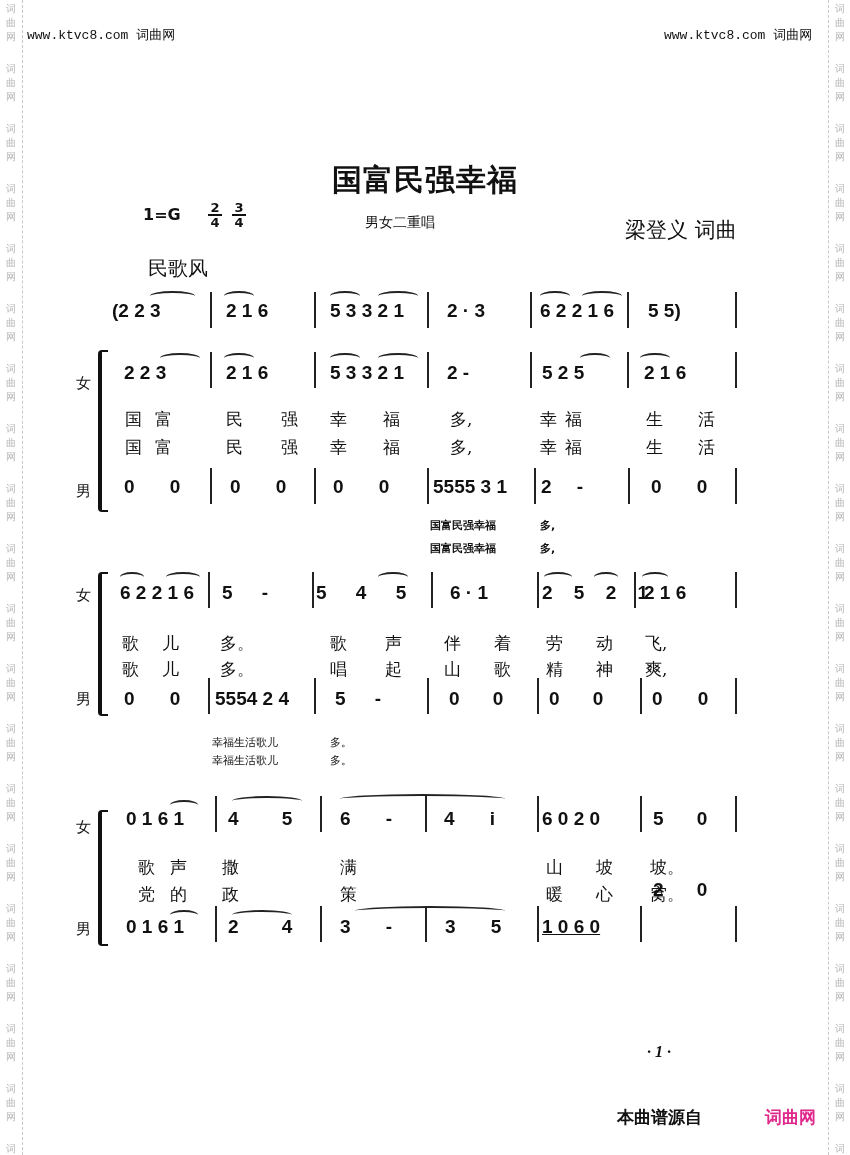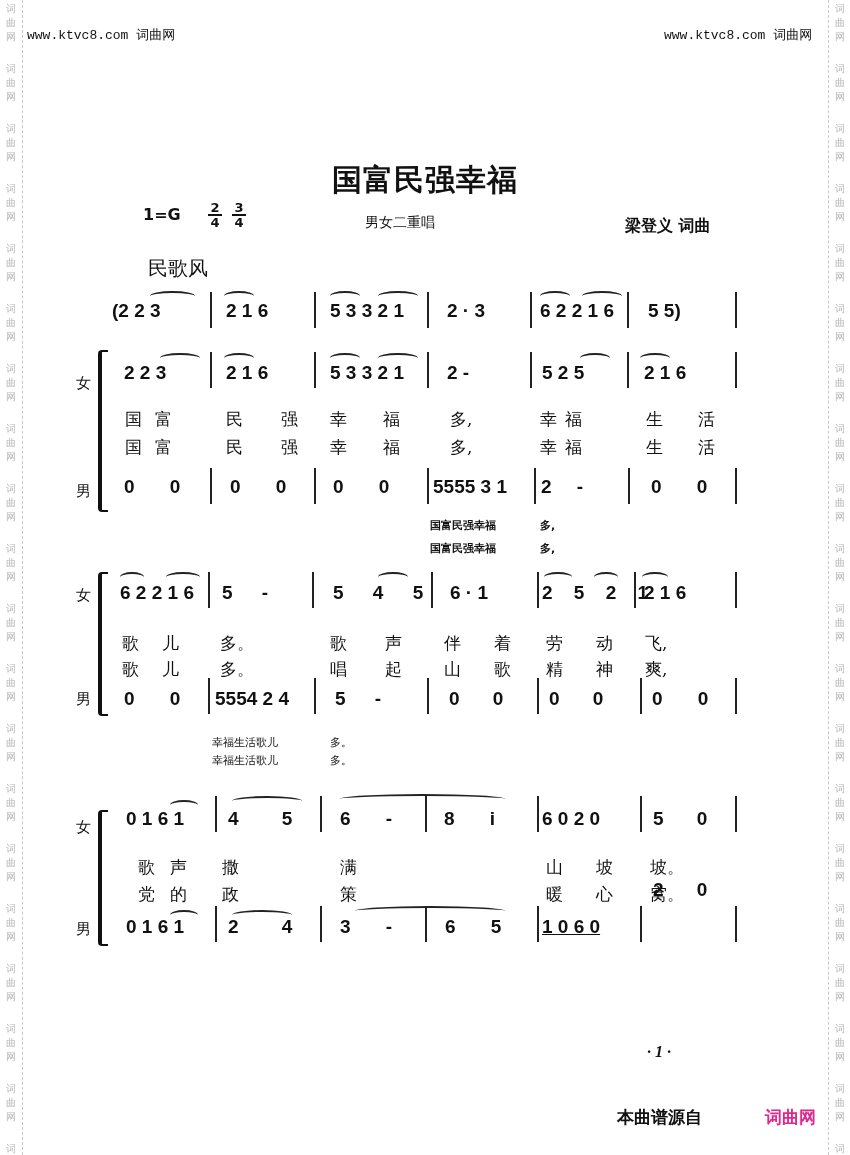--- a/index.html
+++ b/index.html
@@ -12,21 +12,21 @@
         text-align:center; font-family:"DejaVu Serif", serif; }
   .site { position:absolute; top:26px; font-family:"Liberation Mono", monospace; font-size:13px; color:#111; }
   .site .cn { font-family:"DejaVu Sans", sans-serif; font-size:13px; }
   .title { position:absolute; top:160px; left:0; width:850px; text-align:center; font-size:30px; font-weight:bold; letter-spacing:1px; }
   .meta { position:absolute; font-size:15px; }
   .key { top:205px; left:143px; font-weight:bold; font-size:16px; }
   .frac { position:absolute; top:201px; font-weight:bold; font-size:13px; text-align:center; width:14px; line-height:13px; }
   .frac span { display:block; }
   .frac span.n { border-bottom:2px solid #111; }
   .style-lbl { top:214px; left:365px; font-size:14px; }
-  .credit { top:216px; left:625px; font-size:16px;font-weight:bold; }
+  .credit { top:216px; left:625px; font-size:21px; }
   .tempo { top:255px; left:148px; font-size:20px; }
   .note { position:absolute; font-weight:bold; font-size:19px; font-family:"Liberation Sans", sans-serif; }
   .bar { position:absolute; width:2px; background:#222; }
   .lyr { position:absolute; font-size:17px; font-family:"DejaVu Serif", serif; }
   .lyr-sm { position:absolute; font-size:11px; font-family:"DejaVu Sans", sans-serif; }
   .voice { position:absolute; font-size:15px; font-family:"DejaVu Serif", serif; }
   .bracket { position:absolute; left:98px; width:6px; border-left:4px solid #111; border-top:2px solid #111; border-bottom:2px solid #111; border-radius:4px 0 0 4px; }
   .slur { position:absolute; border-top:2px solid #222; border-radius:50% 50% 0 0; height:8px; }
   .pageno { position:absolute; top:1043px; left:647px; font-size:16px; font-weight:bold; font-style:italic; font-family:"Liberation Serif", serif; }
   .src { position:absolute; top:1106px; left:617px; font-size:17px; font-weight:bold; }
@@ -197,21 +197,21 @@
   <span class="lyr-sm" style="left:540px;top:541px;font-weight:bold;">多,</span>
 </div>
 
 <div class="bracket" style="top:572px;height:140px;"></div>
 <div class="voice" style="left:76px;top:586px;">女</div>
 <div class="voice" style="left:76px;top:690px;">男</div>
 
 <div>
   <span class="note" style="left:120px;top:582px;">6 2 2 1 6</span>
   <span class="note" style="left:222px;top:582px;word-spacing:24px;">5 -</span>
-  <span class="note" style="left:333px;top:582px;word-spacing:24px;">5 4 5</span>
+  <span class="note" style="left:316px;top:582px;word-spacing:24px;">5 4 5</span>
   <span class="note" style="left:450px;top:582px;">6 · 1</span>
   <span class="note" style="left:542px;top:582px;word-spacing:16px;">2 5 2 1</span>
   <span class="note" style="left:644px;top:582px;">2 1 6</span>
   <div class="bar" style="left:208px;top:572px;height:36px;"></div>
   <div class="bar" style="left:312px;top:572px;height:36px;"></div>
   <div class="bar" style="left:431px;top:572px;height:36px;"></div>
   <div class="bar" style="left:537px;top:572px;height:36px;"></div>
   <div class="bar" style="left:634px;top:572px;height:36px;"></div>
   <div class="bar" style="left:735px;top:572px;height:36px;"></div>
   <div class="slur" style="left:120px;top:572px;width:24px;"></div>
@@ -269,21 +269,21 @@
 </div>
 
 <div class="bracket" style="top:810px;height:132px;"></div>
 <div class="voice" style="left:76px;top:818px;">女</div>
 <div class="voice" style="left:76px;top:920px;">男</div>
 
 <div>
   <span class="note" style="left:126px;top:808px;">0 1 6 1</span>
   <span class="note" style="left:228px;top:808px;word-spacing:38px;">4 5</span>
   <span class="note" style="left:340px;top:808px;word-spacing:30px;">6 -</span>
-  <span class="note" style="left:444px;top:808px;word-spacing:30px;">8 i</span>
+  <span class="note" style="left:444px;top:808px;word-spacing:30px;">4 i</span>
   <span class="note" style="left:542px;top:808px;">6 0 2 0</span>
   <span class="note" style="left:653px;top:808px;word-spacing:28px;">5 0</span>
   <div class="bar" style="left:215px;top:796px;height:36px;"></div>
   <div class="bar" style="left:320px;top:796px;height:36px;"></div>
   <div class="bar" style="left:425px;top:796px;height:36px;"></div>
   <div class="bar" style="left:537px;top:796px;height:36px;"></div>
   <div class="bar" style="left:640px;top:796px;height:36px;"></div>
   <div class="bar" style="left:735px;top:796px;height:36px;"></div>
   <div class="slur" style="left:170px;top:800px;width:28px;"></div>
   <div class="slur" style="left:232px;top:796px;width:70px;"></div>
@@ -306,21 +306,21 @@
   <span class="lyr" style="left:340px;top:883px;">策</span>
   <span class="lyr" style="left:546px;top:883px;">暖</span>
   <span class="lyr" style="left:596px;top:883px;">心</span>
   <span class="lyr" style="left:650px;top:883px;">窝。</span>
 </div>
 
 <div>
   <span class="note" style="left:126px;top:916px;">0 1 6 1</span>
   <span class="note" style="left:228px;top:916px;word-spacing:38px;">2 4</span>
   <span class="note" style="left:340px;top:916px;word-spacing:30px;">3 -</span>
-  <span class="note" style="left:445px;top:916px;word-spacing:30px;">6 5</span>
+  <span class="note" style="left:445px;top:916px;word-spacing:30px;">3 5</span>
   <span class="note" style="left:542px;top:916px;text-decoration:underline;">1 0 6 0</span>
   <span class="note" style="left:653px;top:879px;word-spacing:28px;">2 0</span>
   <div class="bar" style="left:215px;top:906px;height:36px;"></div>
   <div class="bar" style="left:320px;top:906px;height:36px;"></div>
   <div class="bar" style="left:425px;top:906px;height:36px;"></div>
   <div class="bar" style="left:537px;top:906px;height:36px;"></div>
   <div class="bar" style="left:640px;top:906px;height:36px;"></div>
   <div class="bar" style="left:735px;top:906px;height:36px;"></div>
   <div class="slur" style="left:170px;top:910px;width:28px;"></div>
   <div class="slur" style="left:232px;top:910px;width:60px;"></div>

